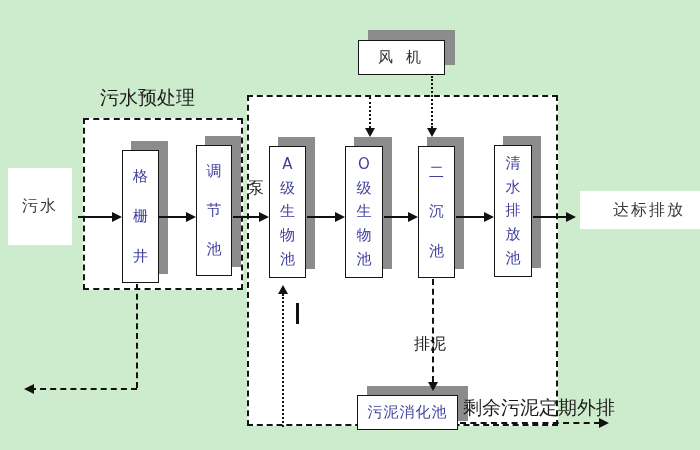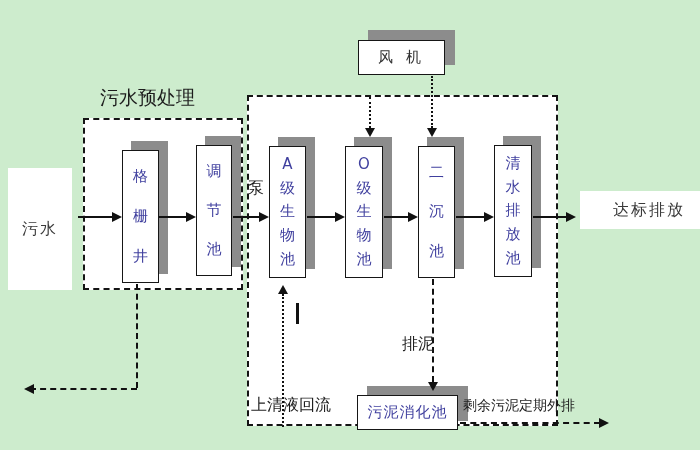--- a/index.html
+++ b/index.html
@@ -42,21 +42,21 @@
 </style>
 </head>
 <body>
 
 <div id="canvas">
 
   <div class="zone" style="left:247px;top:95px;width:311px;height:331px;"></div>
   <div class="zone" style="left:83px;top:118px;width:160px;height:172px;"></div>
   <div class="lbl" style="left:100px;top:87px;font-size:19px;">污水预处理</div>
 
-  <div class="plainbox" style="left:8px;top:168px;width:64px;height:122px;">污水</div>
+  <div class="plainbox" style="left:8px;top:168px;width:64px;height:77px;">污水</div>
   <div class="plainbox" style="left:580px;top:191px;width:138px;height:38px;">达标排放</div>
 
   <div class="shadow" style="left:368px;top:30px;width:87px;height:35px;"></div>
   <div class="hbox blower" style="left:358px;top:40px;width:87px;height:35px;">风 机</div>
 
   <div class="shadow" style="left:131px;top:141px;width:37px;height:133px;"></div>
   <div class="tank" style="left:122px;top:150px;width:37px;height:133px;">
       <div>格</div>
       <div>栅</div>
       <div>井</div>
@@ -128,28 +128,27 @@
   <div class="sline" style="left:533px;top:216px;width:34px;"></div>
   <div class="head-r" style="left:566px;top:212px;"></div>
 
   <div class="vdot" style="left:431px;top:76px;height:52px;"></div>
   <div class="head-d" style="left:427px;top:128px;"></div>
   <div class="vdot" style="left:369px;top:97px;height:31px;"></div>
   <div class="head-d" style="left:365px;top:128px;"></div>
 
   <div class="vdash" style="left:432px;top:279px;height:103px;"></div>
   <div class="head-d" style="left:428px;top:382px;"></div>
-  <div class="lbl" style="left:402px;top:335px;">排泥</div>
+  <div class="lbl" style="left:414px;top:335px;">排泥</div>
 
   <div class="vdot" style="left:282px;top:294px;height:133px;"></div>
   <div class="head-u" style="left:278px;top:285px;"></div>
-  <div class="lbl" style="left:251px;top:396px;">上清液回流</div>
   <div class="tick" style="left:296px;top:303px;width:3px;height:21px;"></div>
 
   <div class="vdash" style="left:136px;top:284px;height:104px;"></div>
   <div class="hdash" style="left:30px;top:388px;width:107px;"></div>
   <div class="head-l" style="left:24px;top:384px;"></div>
 
   <div class="hdash" style="left:460px;top:422px;width:140px;"></div>
   <div class="head-r" style="left:599px;top:418px;"></div>
-  <div class="lbl" style="left:463px;top:397px;font-size:14px;">剩余污泥定期外排</div>
+  <div class="lbl" style="left:463px;top:397px;font-size:19px;">剩余污泥定期外排</div>
 
 </div>
 
 </body></html>

